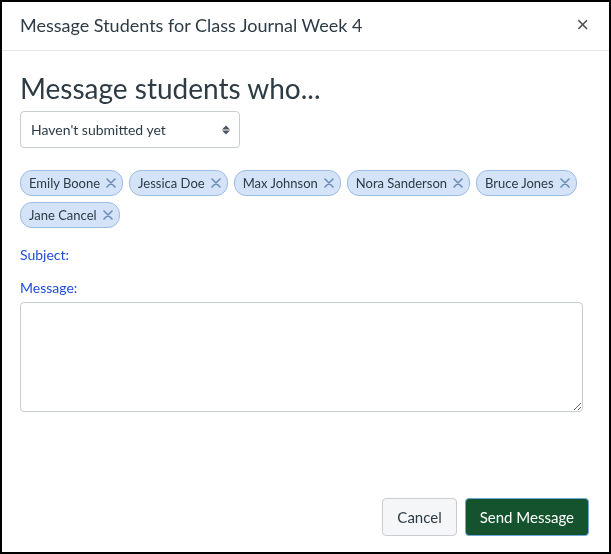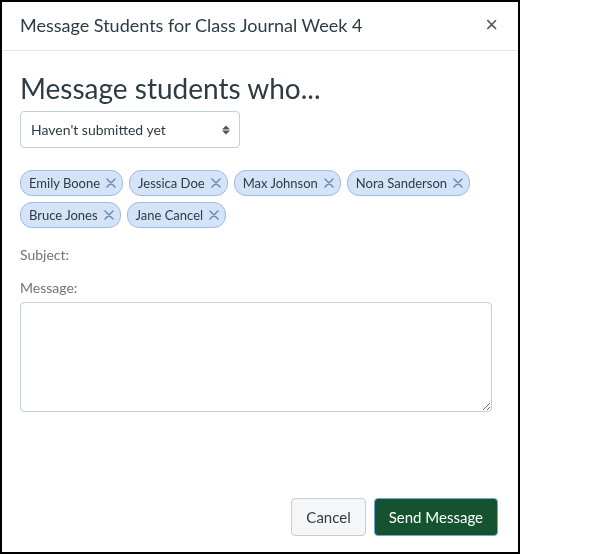--- a/index.html
+++ b/index.html
@@ -6,21 +6,21 @@
   html, body { margin: 0; padding: 0; }
   body {
     font-family: "Lato", "Helvetica Neue", Helvetica, Arial, sans-serif;
     color: #2d3b45;
     background: #fff;
     width: 611px;
     height: 554px;
   }
   .modal {
     border: 2px solid #000;
-    width: 520px;
+    width: 611px;
     height: 554px;
     position: relative;
     background: #fff;
   }
   .modal-header {
     display: flex;
     align-items: center;
     justify-content: space-between;
     padding: 12px 18px 14px 18px;
     border-bottom: 1px solid #e3e6e8;
@@ -117,21 +117,21 @@
     cursor: pointer;
     padding: 0;
     display: inline-flex;
     align-items: center;
   }
   .chip-remove svg { display: block; }
 
   .field-label {
     display: block;
     font-size: 14px;
-    color: #737373;
+    color: #1d4ed8;
     margin-bottom: 6px;
   }
   .text-input, .textarea {
     width: 100%;
     font-family: inherit;
     font-size: 14px;
     color: #2d3b45;
     background: #fff;
     border: 1px solid #c7cdd1;
     border-radius: 4px;

